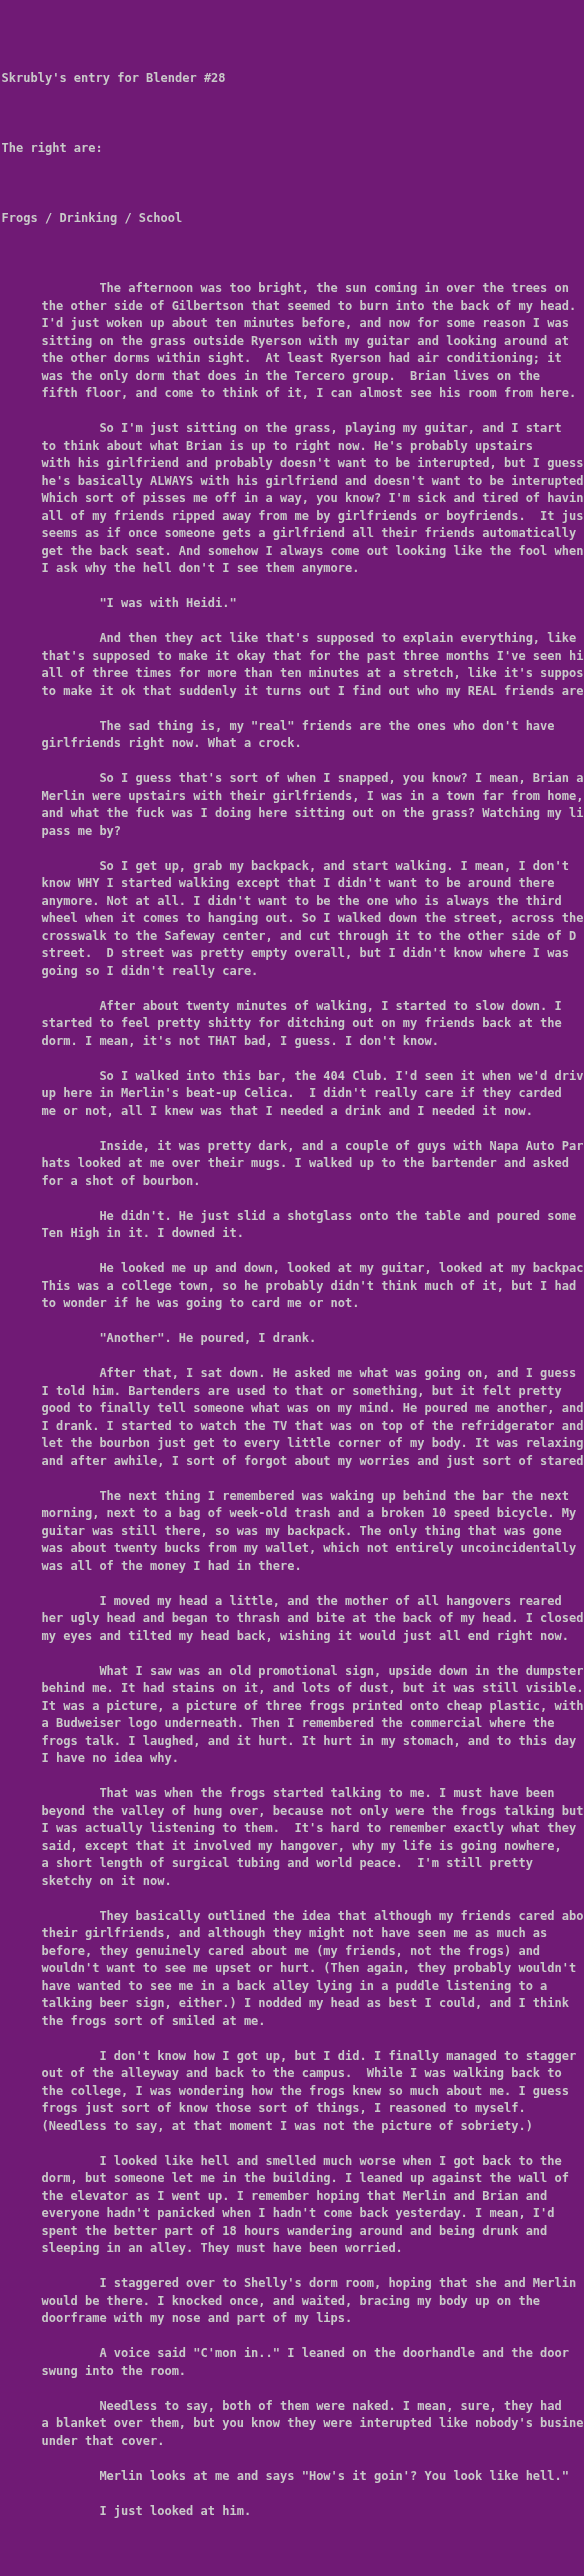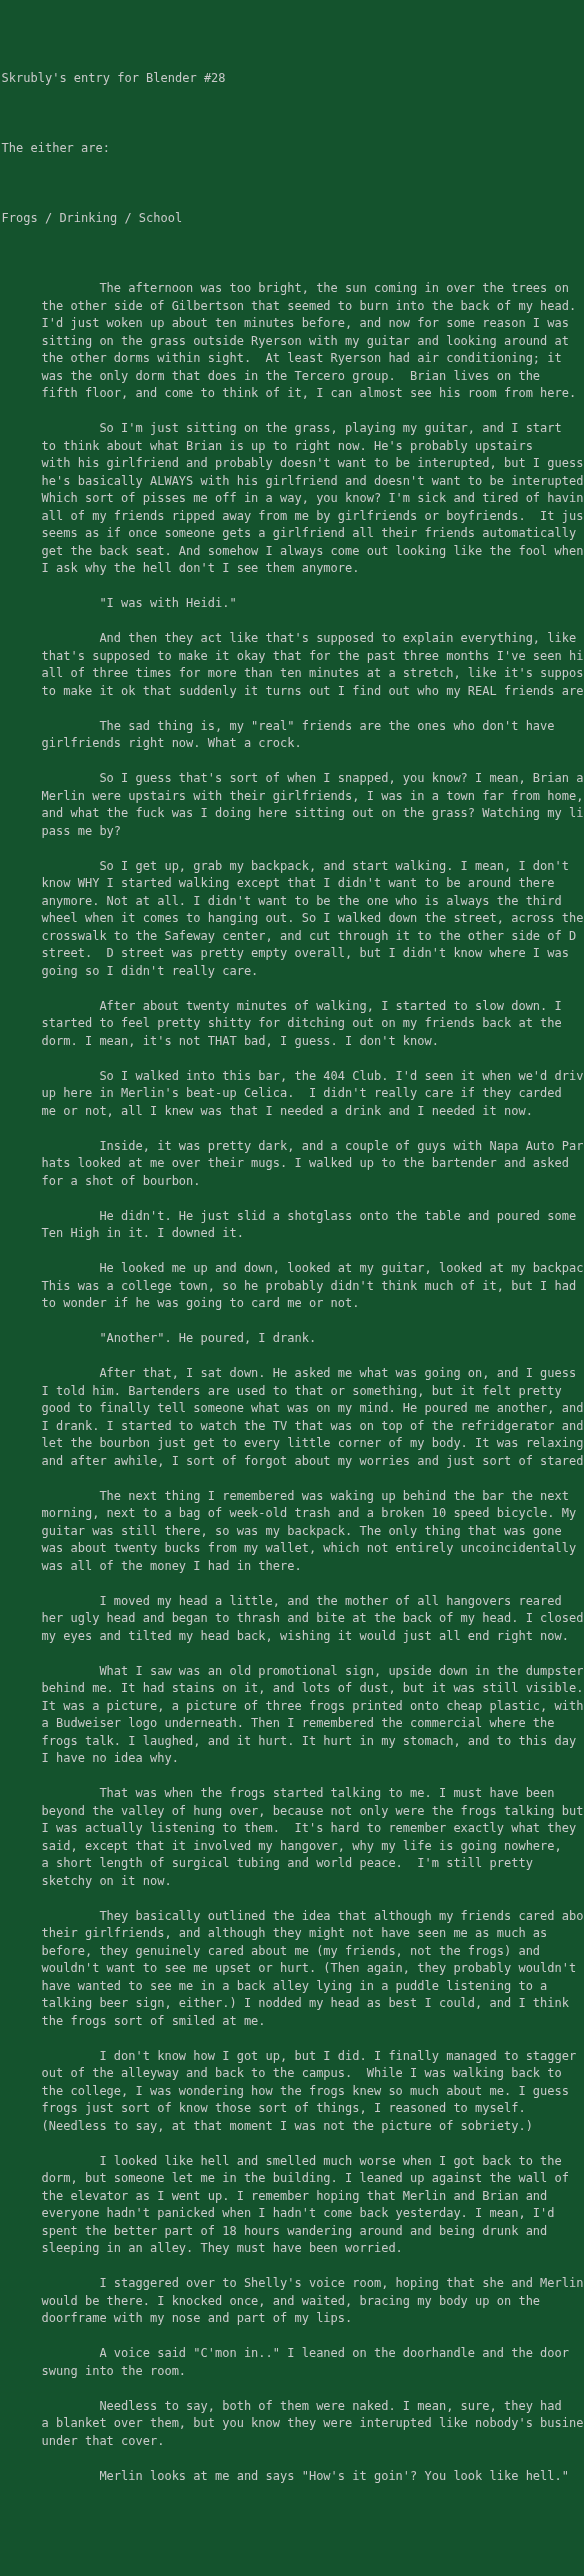--- a/index.html
+++ b/index.html
@@ -5,47 +5,48 @@
   html, body {
     margin: 0;
     padding: 0;
     background: #000000;
   }
   .terminal {
     position: relative;
     width: 584px;
     height: 2576px;
     box-sizing: border-box;
-    background: #14532d;
+    background: #701a75;
     color: #c9c9c9;
     font-family: "DejaVu Sans Mono", "Liberation Mono", monospace;
     font-size: 12px;
     line-height: 17.5px;
     white-space: pre;
     padding: 35px 0 0 1.6px;
     overflow: hidden;
+    font-weight: bold;
   }
   .line {
     white-space: pre;
   }
   .spaced {
     margin-top: 17.5px;
   }
   .para {
     white-space: pre;
     margin-top: 17.5px;
     margin-left: 40px;
   }
 </style>
 </head>
 <body>
 
 <div class="terminal">
   <div class="line">Skrubly's entry for Blender #28</div>
-  <div class="line spaced">The either are:</div>
+  <div class="line spaced">The right are:</div>
   <div class="line spaced">Frogs / Drinking / School</div>
   <div id="story"><div class="para">        The afternoon was too bright, the sun coming in over the trees on
 the other side of Gilbertson that seemed to burn into the back of my head.
 I'd just woken up about ten minutes before, and now for some reason I was
 sitting on the grass outside Ryerson with my guitar and looking around at
 the other dorms within sight.  At least Ryerson had air conditioning; it
 was the only dorm that does in the Tercero group.  Brian lives on the
 fifth floor, and come to think of it, I can almost see his room from here.</div><div class="para">        So I'm just sitting on the grass, playing my guitar, and I start
 to think about what Brian is up to right now. He's probably upstairs
 with his girlfriend and probably doesn't want to be interupted, but I guess
@@ -105,20 +106,20 @@
 talking beer sign, either.) I nodded my head as best I could, and I think
 the frogs sort of smiled at me.</div><div class="para">        I don't know how I got up, but I did. I finally managed to stagger
 out of the alleyway and back to the campus.  While I was walking back to
 the college, I was wondering how the frogs knew so much about me. I guess
 frogs just sort of know those sort of things, I reasoned to myself.
 (Needless to say, at that moment I was not the picture of sobriety.)</div><div class="para">        I looked like hell and smelled much worse when I got back to the
 dorm, but someone let me in the building. I leaned up against the wall of
 the elevator as I went up. I remember hoping that Merlin and Brian and
 everyone hadn't panicked when I hadn't come back yesterday. I mean, I'd
 spent the better part of 18 hours wandering around and being drunk and
-sleeping in an alley. They must have been worried.</div><div class="para">        I staggered over to Shelly's voice room, hoping that she and Merlin
+sleeping in an alley. They must have been worried.</div><div class="para">        I staggered over to Shelly's dorm room, hoping that she and Merlin
 would be there. I knocked once, and waited, bracing my body up on the
 doorframe with my nose and part of my lips.</div><div class="para">        A voice said "C'mon in.." I leaned on the doorhandle and the door
 swung into the room.</div><div class="para">        Needless to say, both of them were naked. I mean, sure, they had
 a blanket over them, but you know they were interupted like nobody's business
-under that cover.</div><div class="para">        Merlin looks at me and says "How's it goin'? You look like hell."</div></div>
+under that cover.</div><div class="para">        Merlin looks at me and says "How's it goin'? You look like hell."</div><div class="para">        I just looked at him.</div></div>
 </div>
 
 
 </body></html>

